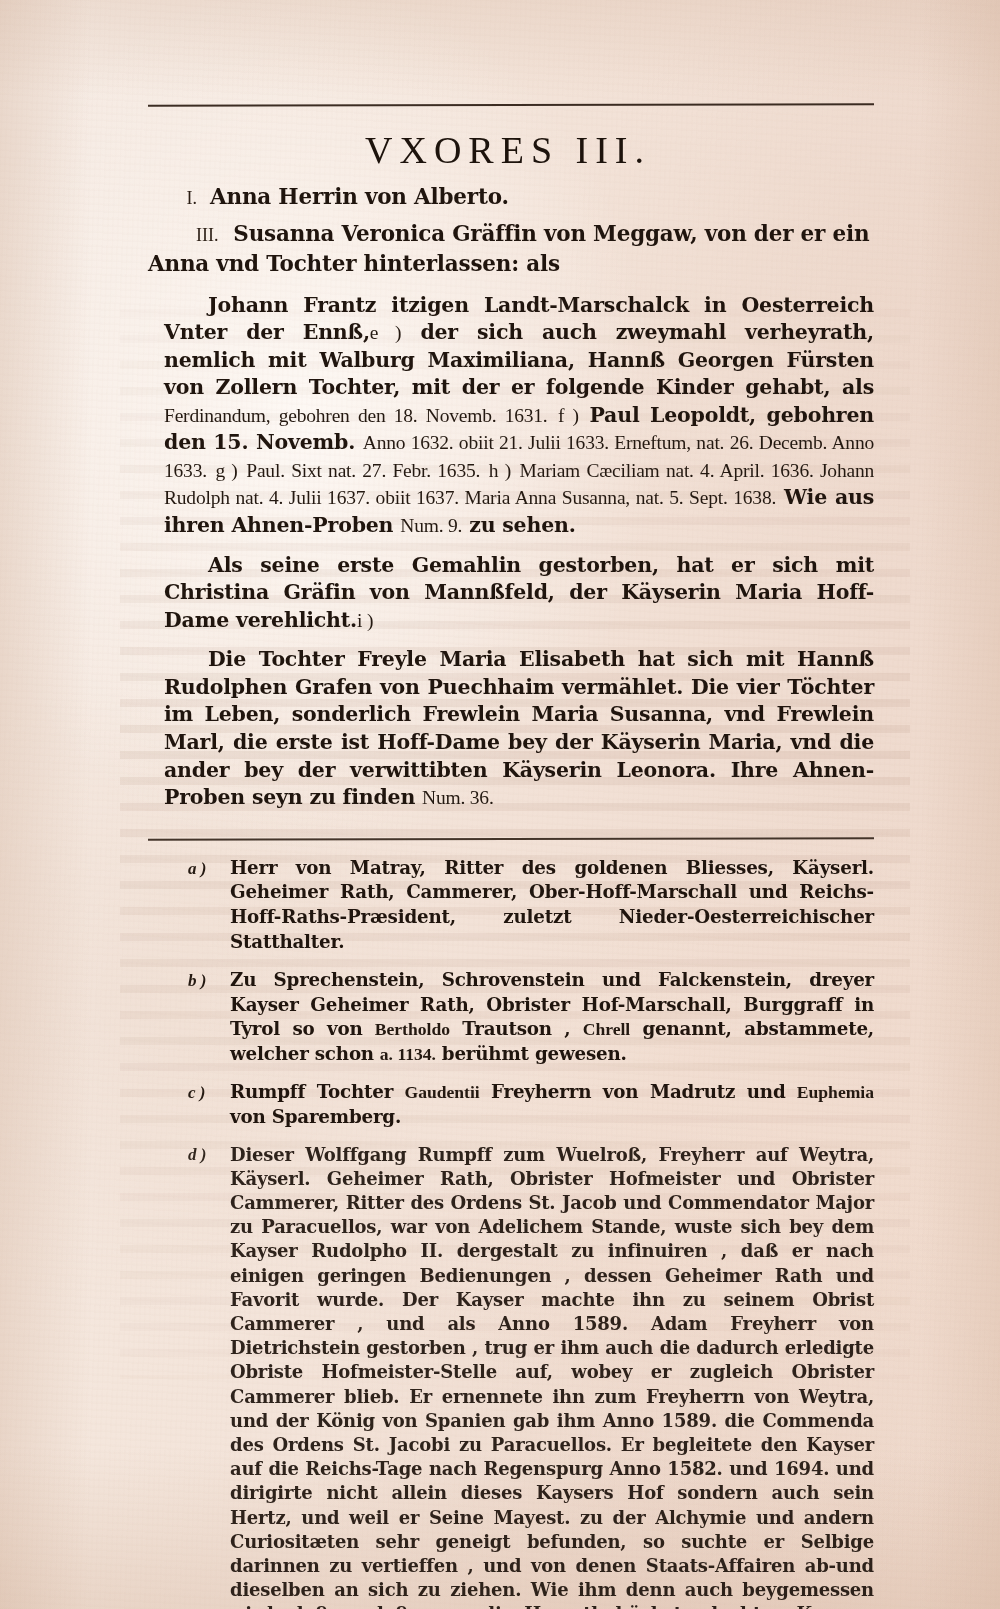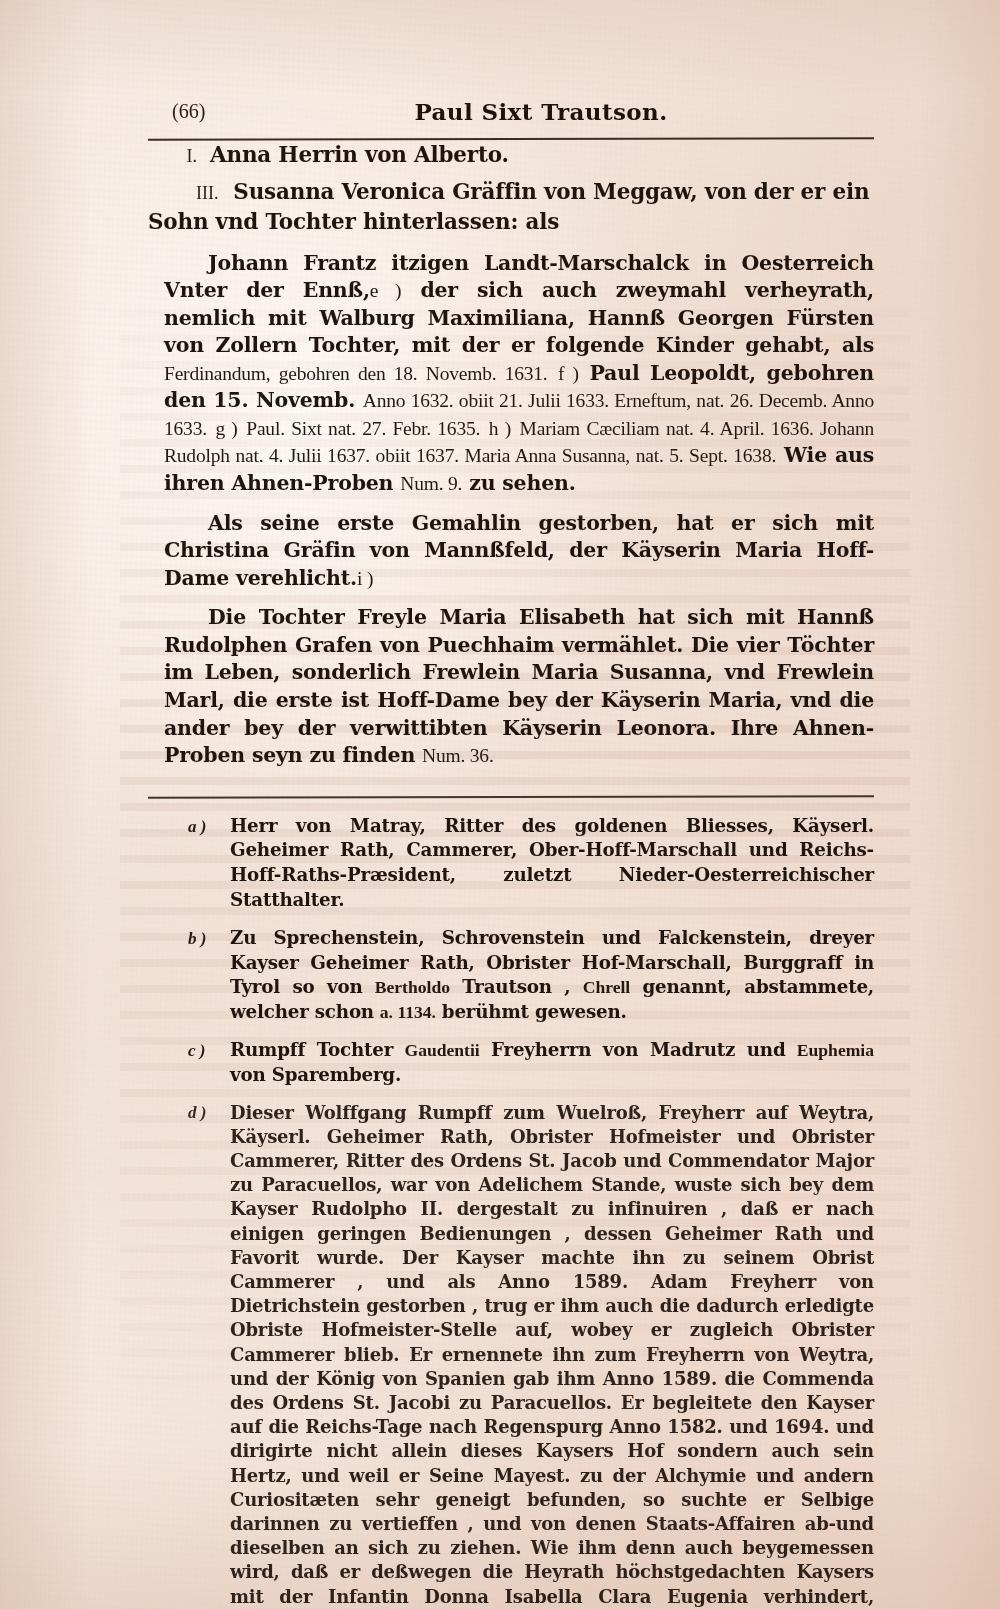--- a/index.html
+++ b/index.html
@@ -208,35 +208,32 @@
 </head>
 <body>
 
 <div class="page">
   <div class="grain"></div>
   <div class="showthrough"></div>
   <div class="edge-shade"></div>
 
   <div class="content">
 
-    <div class="runhead">
-      <div class="folio">(66)</div>
-      <div class="runtitle">Paul Sixt Trautson.</div>
-    </div>
     <div class="rule"></div>
 
+    <div class="uxores">VXORES III.</div>
 
     <div class="wives">
       <div class="wife">
         <span class="num rom">I.</span>
         <span class="txt frak">Anna Herrin von Alberto.</span>
       </div>
       <div class="wife wrap">
         <span class="num rom">III.</span>
-        <span class="txt frak">Susanna Veronica Gräffin von Meggaw, von der er ein Sohn vnd Tochter hinterlassen: als</span>
+        <span class="txt frak">Susanna Veronica Gräffin von Meggaw, von der er ein Anna vnd Tochter hinterlassen: als</span>
       </div>
     </div>
 
     <p class="body frak"><span>Johann Frantz itzigen Landt-Marschalck in Oesterreich Vnter der Ennß,</span><span class="rom">e )</span> <span>der sich auch zweymahl verheyrath, nemlich mit Walburg Maximiliana, Hannß Georgen Fürsten von Zollern Tochter, mit der er folgende Kinder gehabt, als</span> <span class="rom">Ferdinandum, gebohren den 18. Novemb. 1631.</span> <span class="rom">f )</span> <span>Paul Leopoldt, gebohren den 15. Novemb.</span> <span class="rom">Anno 1632. obiit 21. Julii 1633.    Erneftum, nat. 26. Decemb. Anno 1633.</span> <span class="rom">g )</span> <span class="rom">Paul. Sixt nat. 27. Febr. 1635.</span> <span class="rom">h )</span> <span class="rom">Mariam Cæciliam nat. 4. April. 1636.    Johann Rudolph nat. 4. Julii 1637. obiit 1637.    Maria Anna Susanna, nat. 5. Sept. 1638.</span> <span>Wie aus ihren Ahnen-Proben</span> <span class="rom">Num. 9.</span> <span>zu sehen.</span></p>
 
     <p class="body frak"><span>Als seine erste Gemahlin gestorben, hat er sich mit Christina Gräfin von Mannßfeld, der Käyserin Maria Hoff-Dame verehlicht.</span><span class="rom">i )</span></p>
 
     <p class="body frak"><span>Die Tochter Freyle Maria Elisabeth hat sich mit Hannß Rudolphen Grafen von Puechhaim vermählet.    Die vier Töchter im Leben, sonderlich Frewlein Maria Susanna, vnd Frewlein Marl, die erste ist Hoff-Dame bey der Käyserin Maria, vnd die ander bey der verwittibten Käyserin Leonora.    Ihre Ahnen-Proben seyn zu finden</span> <span class="rom">Num. 36.</span></p>
 
     <div class="fn-rule-wrap">

